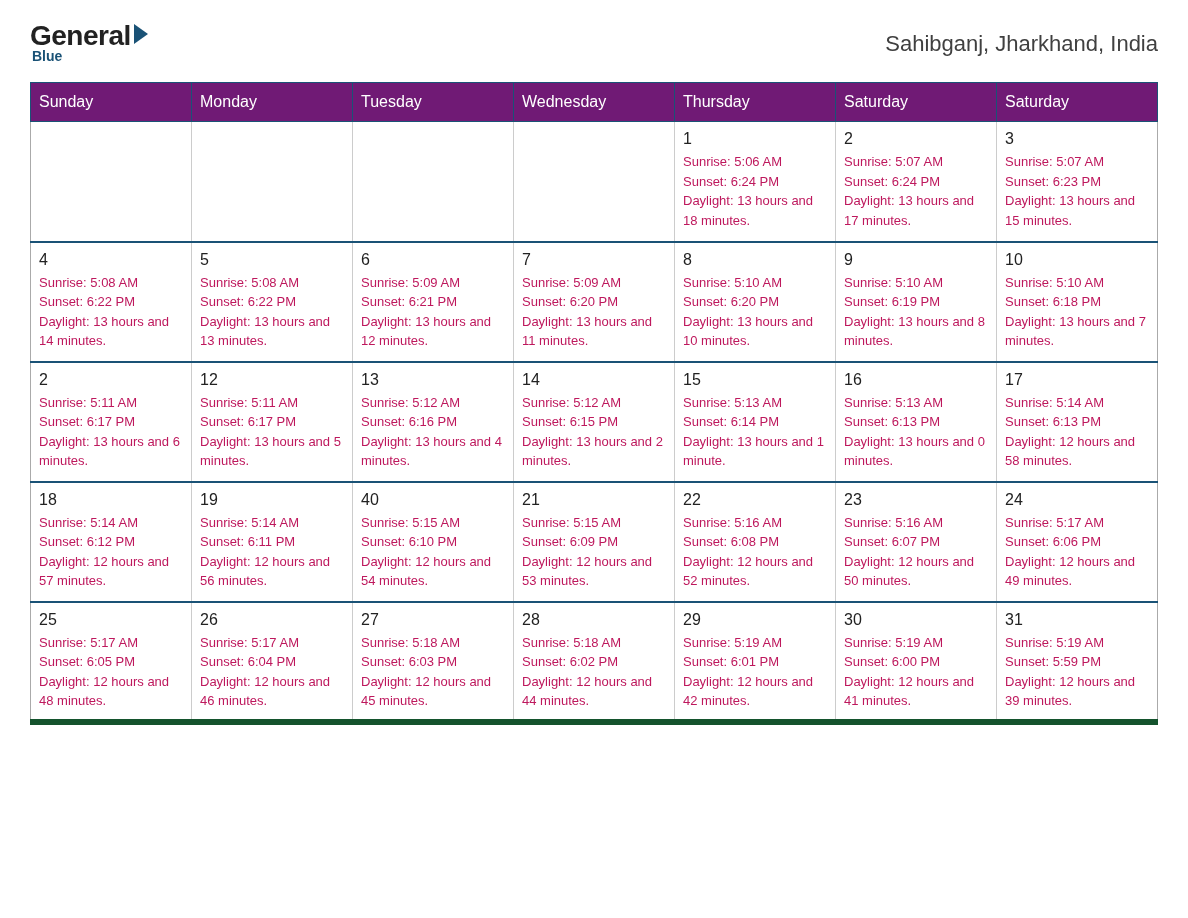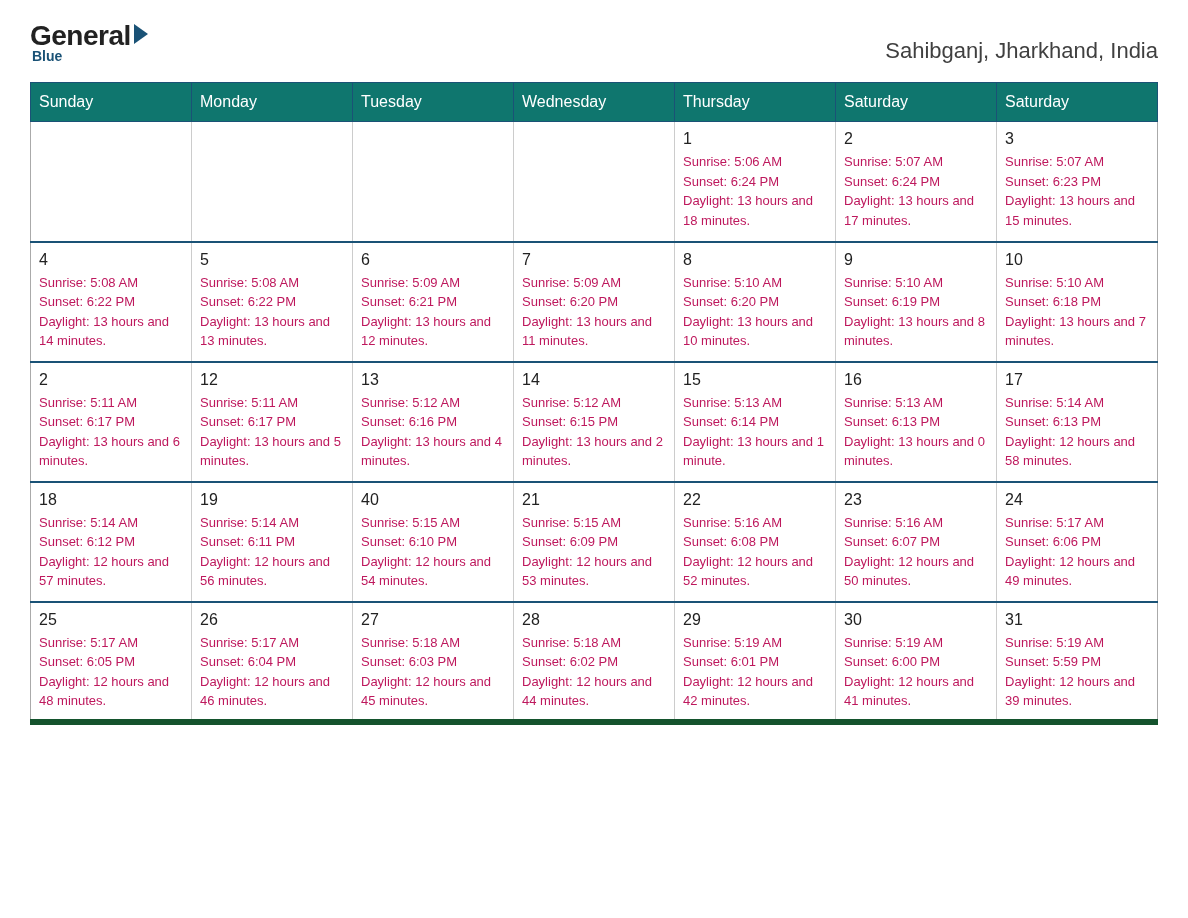--- a/index.html
+++ b/index.html
@@ -7,21 +7,21 @@
       font-family: Arial, Helvetica, sans-serif;
       background: #fff;
       color: #222;
       width: 1188px;
       min-height: 918px;
       padding: 20px 30px;
     }
     .header {
       display: flex;
       justify-content: space-between;
-      align-items: flex-end;
+      align-items: center;
       margin-bottom: 18px;
     }
     .logo {
       display: flex;
       flex-direction: column;
       align-items: flex-start;
     }
     .logo-top {
       display: flex;
       align-items: center;
@@ -60,21 +60,21 @@
     .sub-title {
       font-size: 22px;
       color: #404040;
       margin-top: 4px;
     }
     .calendar {
       width: 100%;
       border-collapse: collapse;
     }
     .calendar thead tr {
-      background-color: #0f766e;
+      background-color: #701a75;
     }
     .calendar thead th {
       color: #fff;
       font-size: 16px;
       font-weight: normal;
       padding: 10px 8px;
       text-align: left;
       border: 1px solid #1a5276;
       width: calc(100% / 7);
     }

